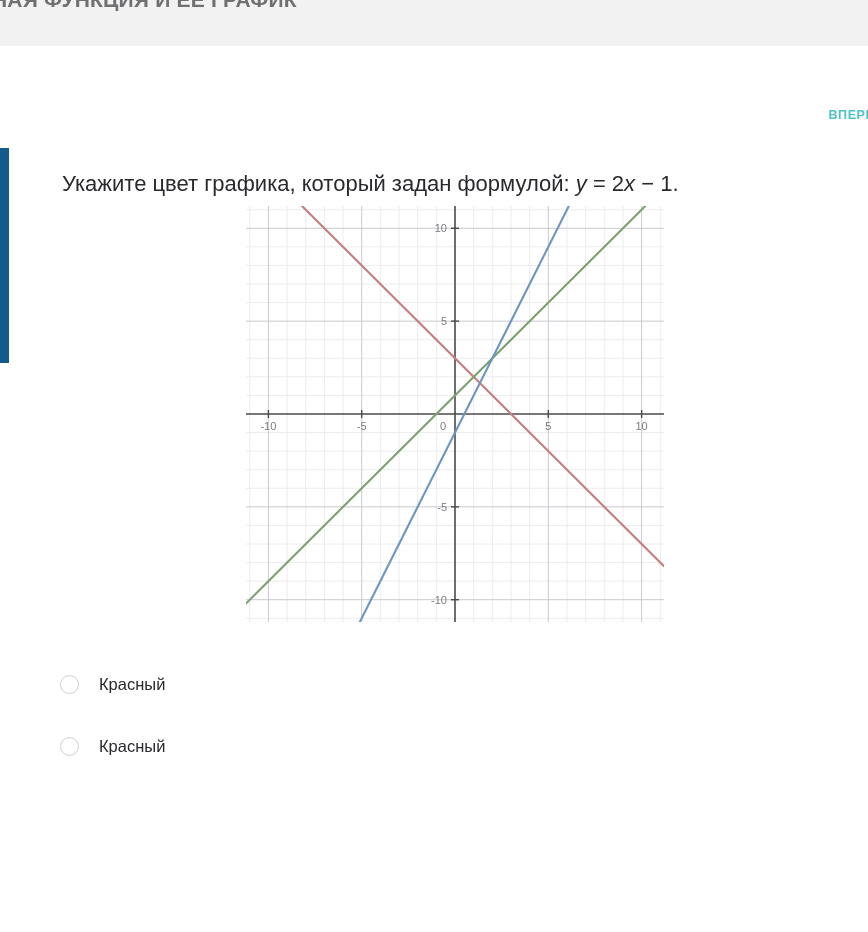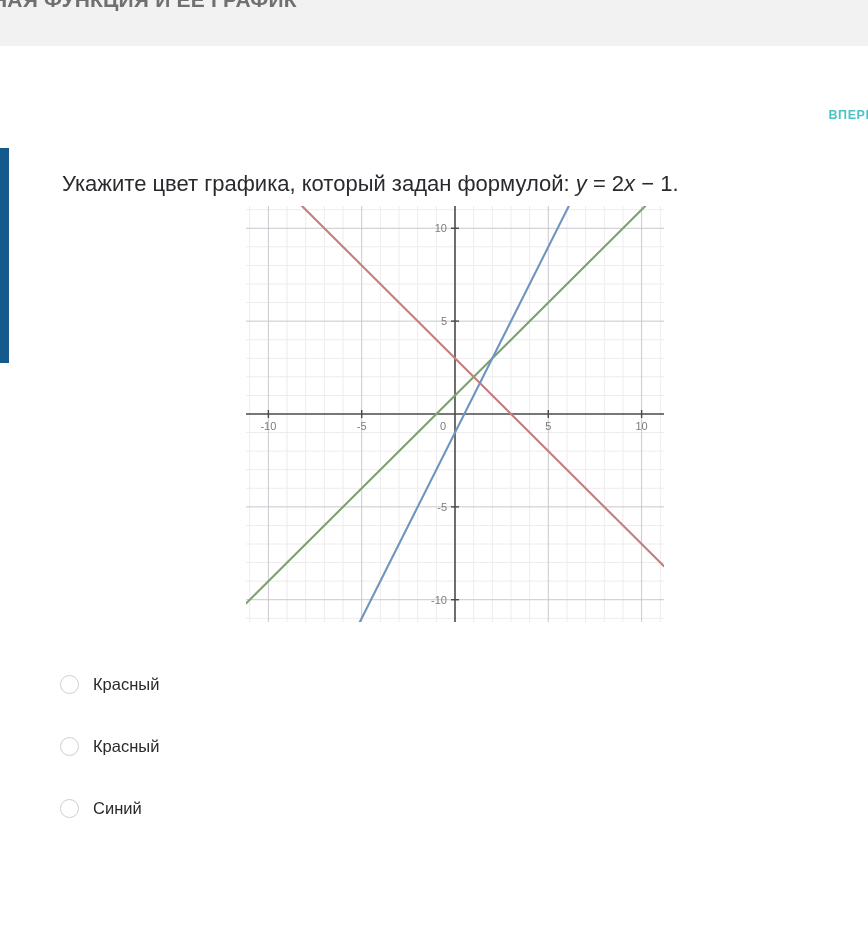--- a/index.html
+++ b/index.html
@@ -104,21 +104,21 @@
   .radio {
     width: 19px;
     height: 19px;
     border: 1.5px solid #cfcfd2;
     border-radius: 50%;
     background: #ffffff;
     box-sizing: border-box;
     flex: 0 0 auto;
   }
   .option-label {
-    margin-left: 14px;
+    margin-left: 20px;
     font-size: 16.5px;
     color: #2a2a2e;
     white-space: nowrap;
   }
 </style>
 </head>
 <body>
 
 <div class="header-band">
   <div class="header-title">НАЯ ФУНКЦИЯ И ЕЁ ГРАФИК</div>
@@ -219,17 +219,13 @@
 
 <div class="options">
   <div class="option-row">
     <span class="radio"></span>
     <span class="option-label">Красный</span>
   </div>
   <div class="option-row">
     <span class="radio"></span>
     <span class="option-label">Красный</span>
   </div>
-  <div class="option-row">
-    <span class="radio"></span>
-    <span class="option-label">Синий</span>
-  </div>
 </div>
 
 </body></html>

